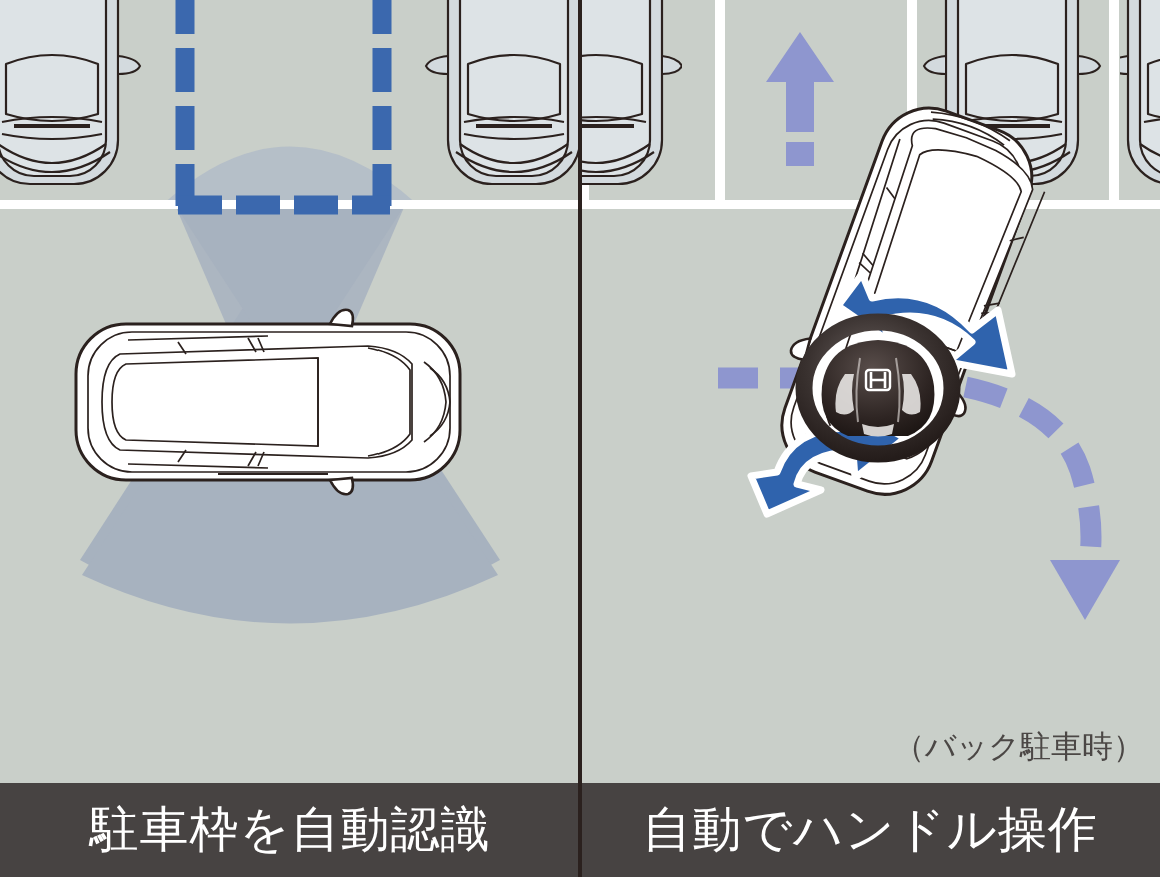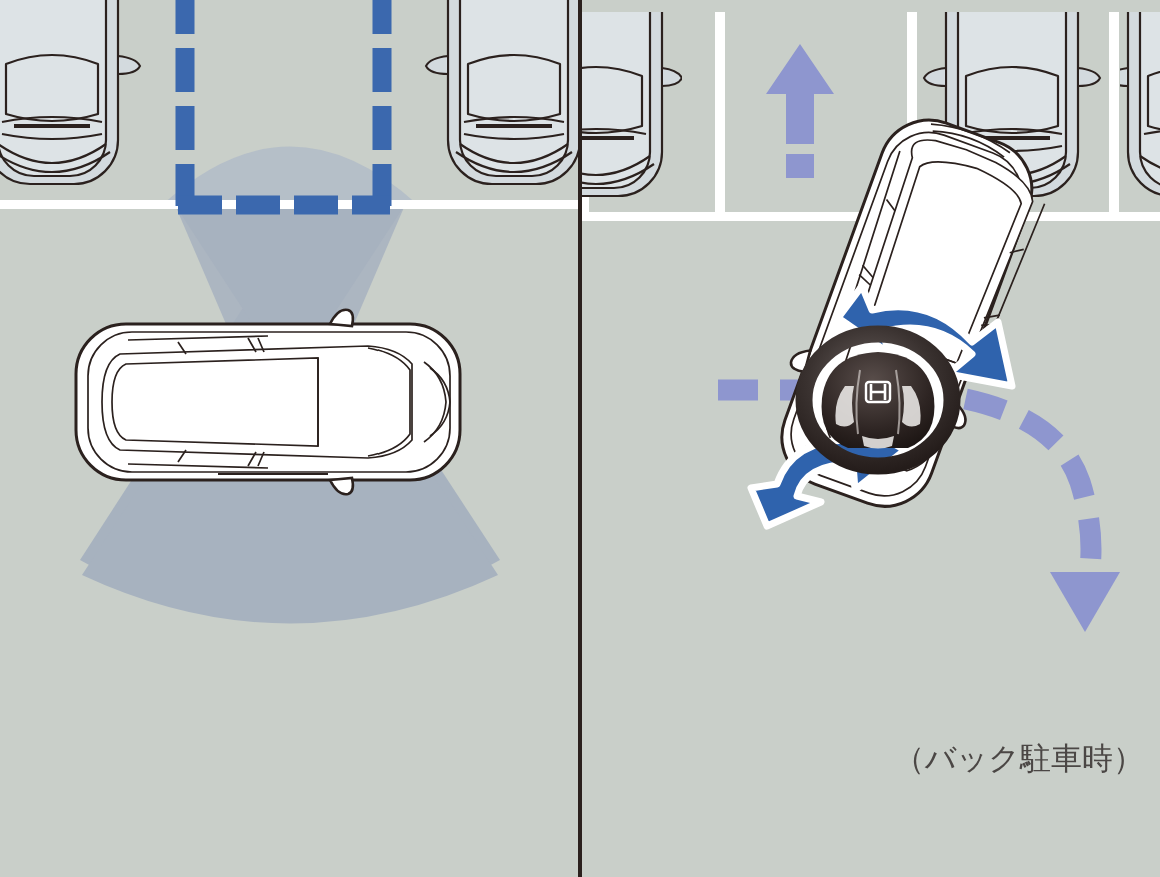--- a/index.html
+++ b/index.html
@@ -8,21 +8,21 @@
   #stage{
     position:relative;
     width:1160px;height:877px;
     overflow:hidden;
     background:#c9cfc9;
   }
 
   
   .panel{position:absolute;top:0;height:783px;overflow:hidden;}
   #panel-left{left:0;width:580px;background:#c9cfc9;}
-  #panel-right{left:580px;width:580px;background:#c9cfc9;margin-top:12px;}
+  #panel-right{left:580px;width:580px;background:#c9cfc9;}
 
   
   .bay-zone{position:absolute;left:0;top:0;width:100%;height:205px;background:#c9cfc9;}
 
   
   .road-line{position:absolute;left:0;width:100%;height:9px;background:#ffffff;top:200px;}
 
   
   .lane{position:absolute;left:0;top:209px;width:100%;bottom:0;background:#c9cfc9;}
 
@@ -300,15 +300,19 @@
         <rect x="78" y="58" width="24" height="20" rx="3" fill="#4a4240" stroke="#ffffff" stroke-width="2.4"></rect>
         <path d="M83 60 v16 M97 60 v16 M83 68 h14" stroke="#ffffff" stroke-width="2.6" fill="none"></path>
       </g>
     </svg>
 
     <div id="reverse-note">（バック駐車時）</div>
   </div>
 
   <div id="divider"></div>
 
+  <div id="caption-bar">
+    <div class="caption">駐車枠を自動認識</div>
+    <div class="caption">自動でハンドル操作</div>
+  </div>
   <div id="caption-divider"></div>
 
 </div>
 
 </body></html>

